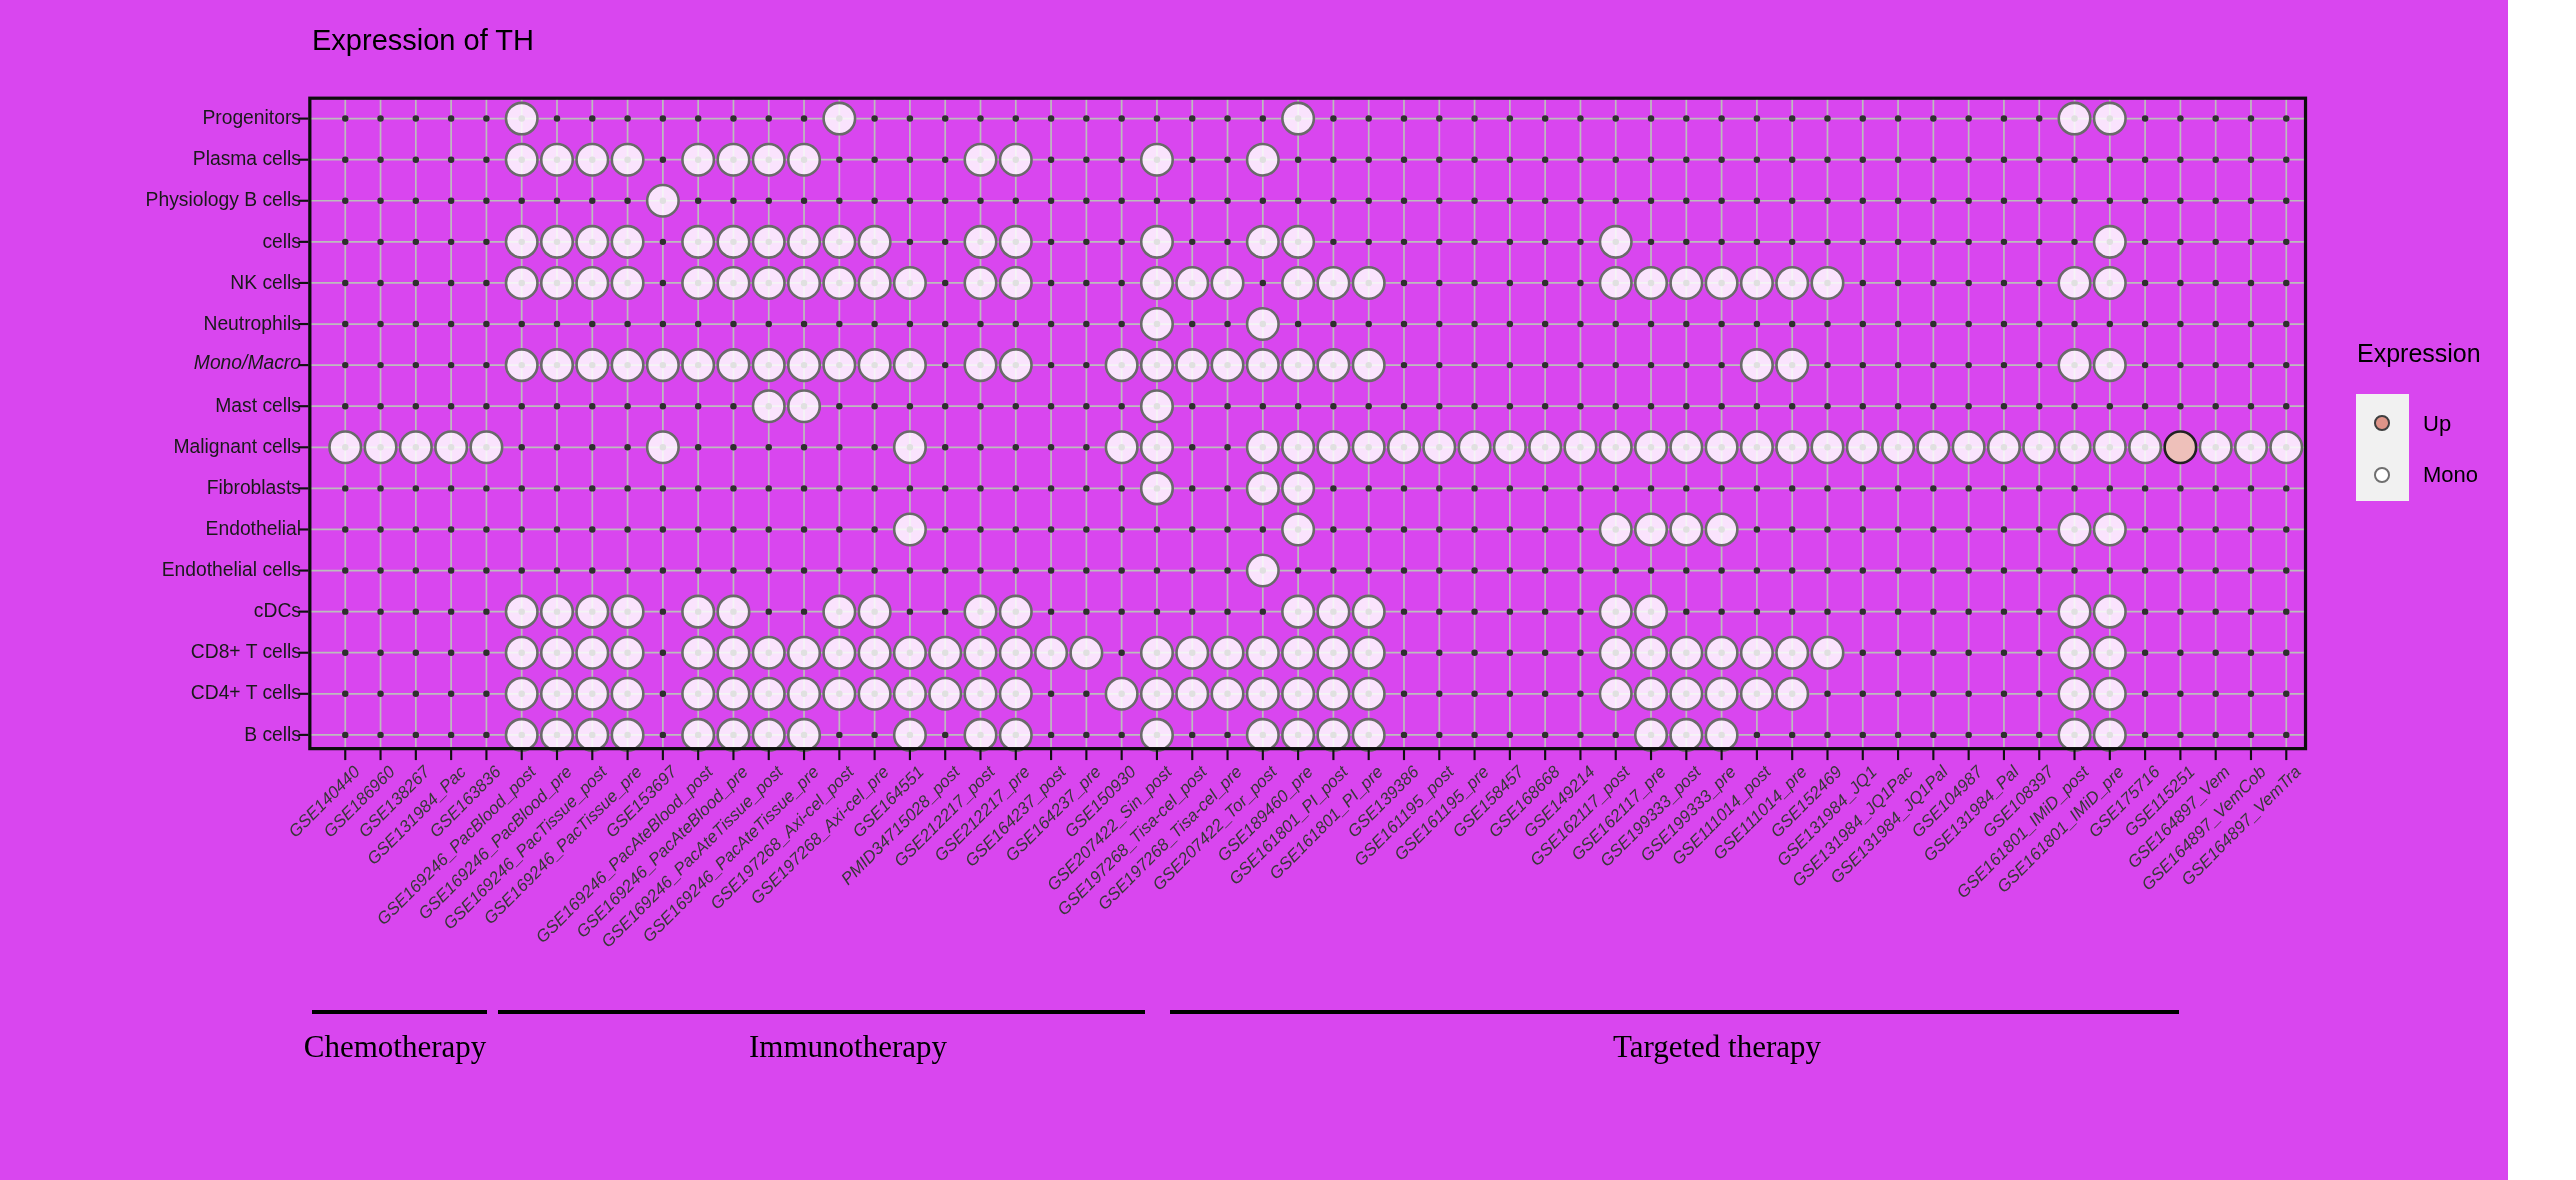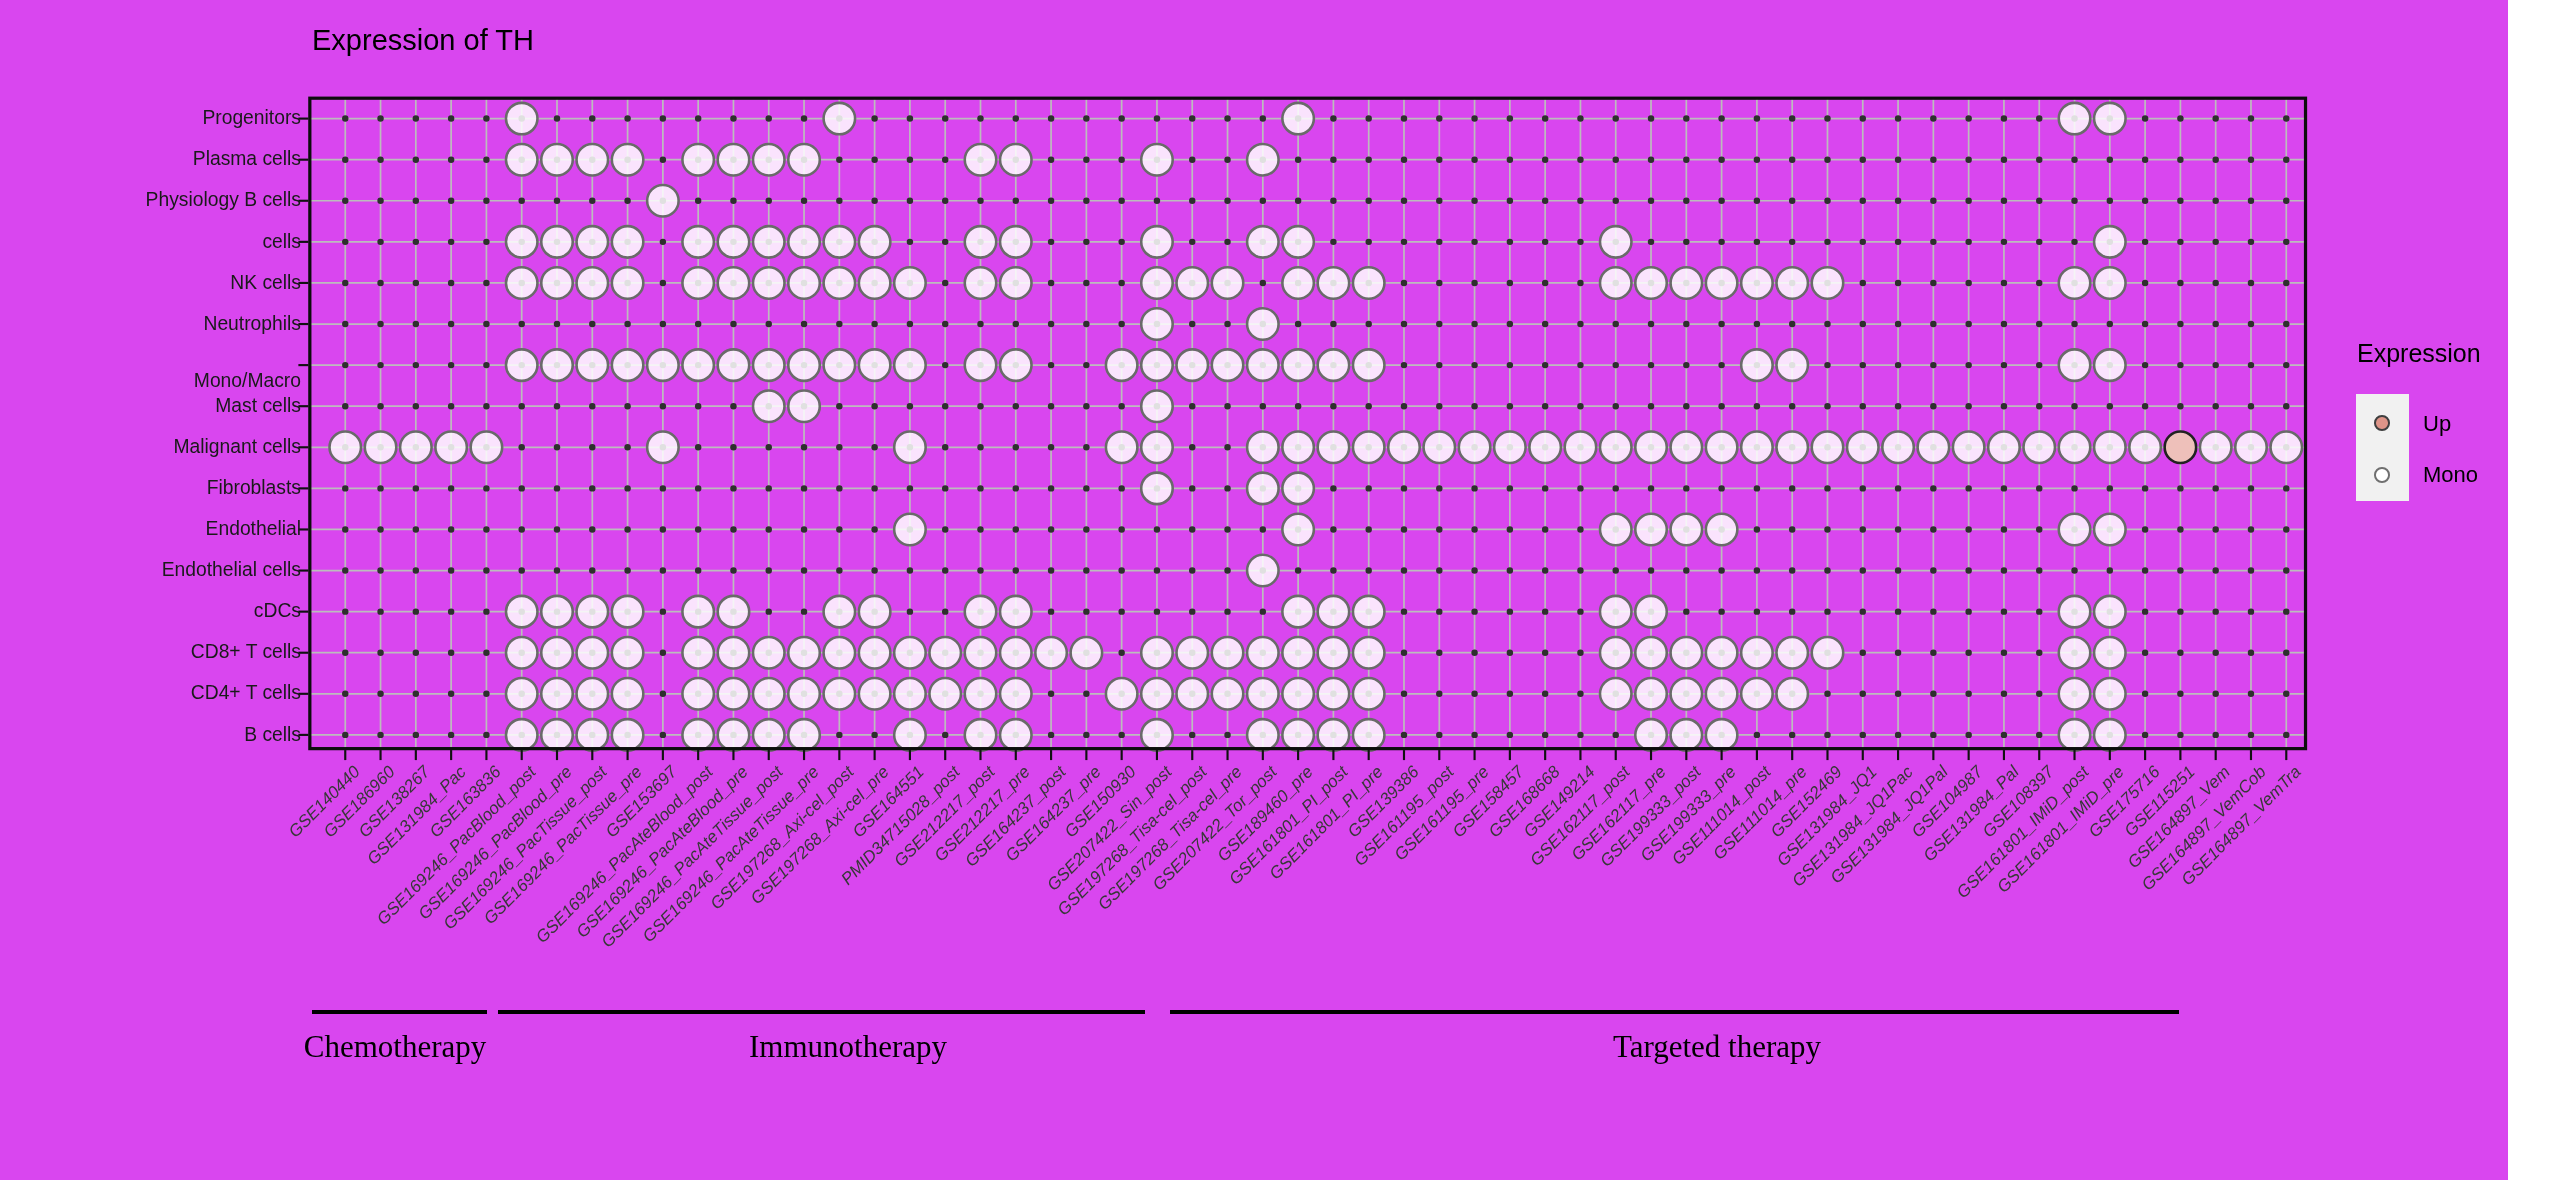--- a/index.html
+++ b/index.html
@@ -1316,21 +1316,21 @@
 
   <div class="chart-title">Expression of TH</div>
 
   <div id="labels">
       <div class="ylab" style="left: 72px; top: 106px;">Progenitors</div>
       <div class="ylab" style="left: 72px; top: 147px;">Plasma cells</div>
       <div class="ylab" style="left: 72px; top: 188px;">Physiology B cells</div>
       <div class="ylab" style="left: 72px; top: 230px;">cells</div>
       <div class="ylab" style="left: 72px; top: 271px;">NK cells</div>
       <div class="ylab" style="left: 72px; top: 312px;">Neutrophils</div>
-      <div class="ylab" style="left: 72px; top: 369px;">Mono/Macro</div>
+      <div class="ylab" style="left: 72px; top: 351px; font-style: italic;">Mono/Macro</div>
       <div class="ylab" style="left: 72px; top: 394px;">Mast cells</div>
       <div class="ylab" style="left: 72px; top: 435px;">Malignant cells</div>
       <div class="ylab" style="left: 72px; top: 476px;">Fibroblasts</div>
       <div class="ylab" style="left: 72px; top: 517px;">Endothelial</div>
       <div class="ylab" style="left: 72px; top: 558px;">Endothelial cells</div>
       <div class="ylab" style="left: 72px; top: 599px;">cDCs</div>
       <div class="ylab" style="left: 72px; top: 640px; text-align: right;">CD8+ T cells</div>
       <div class="ylab" style="left: 72px; top: 681px;">CD4+ T cells</div>
       <div class="ylab" style="left: 72px; top: 723px;">B cells</div>
       <div class="xlab" style="left: 22px; top: 763px;">GSE140440</div>

